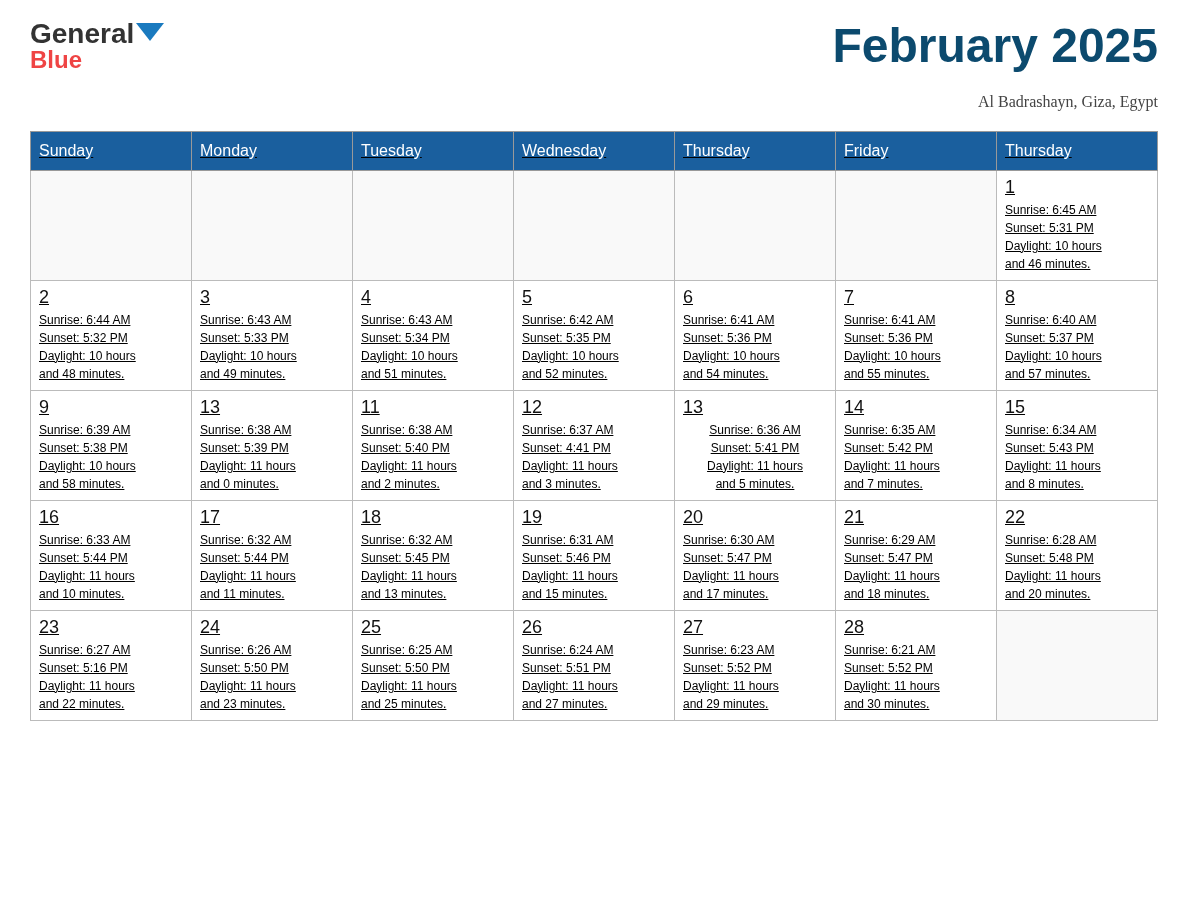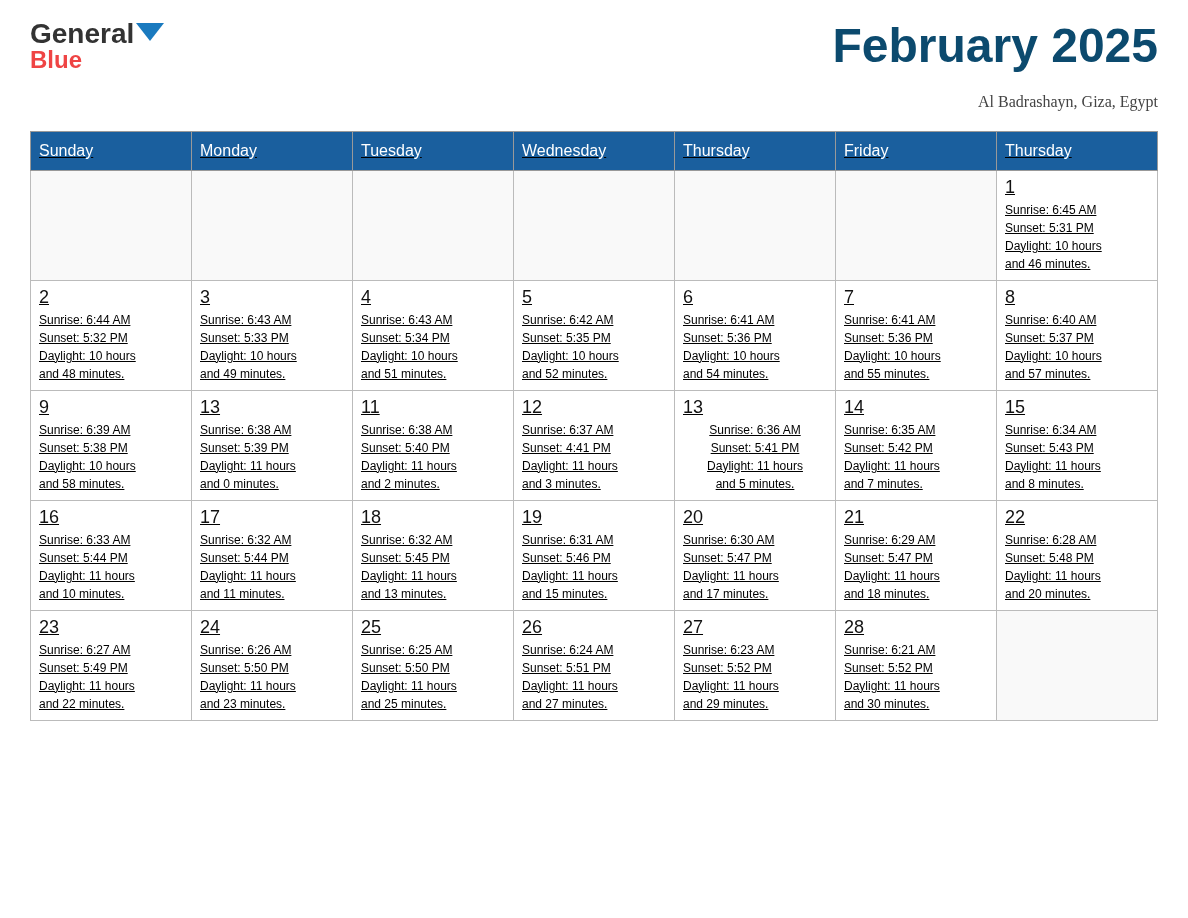--- a/index.html
+++ b/index.html
@@ -305,21 +305,21 @@
           <div class="day-info" style="white-space: pre-line;">Sunrise: 6:28 AM
 Sunset: 5:48 PM
 Daylight: 11 hours
 and 20 minutes.</div>
         </td>
       </tr>
       <tr>
         <td>
           <span class="day-number">23</span>
           <div class="day-info" style="white-space: pre-line;">Sunrise: 6:27 AM
-Sunset: 5:49 PM
+Sunset: 5:16 PM
 Daylight: 11 hours
 and 22 minutes.</div>
         </td>
         <td>
           <span class="day-number">24</span>
           <div class="day-info" style="white-space: pre-line;">Sunrise: 6:26 AM
 Sunset: 5:50 PM
 Daylight: 11 hours
 and 23 minutes.</div>
         </td>

